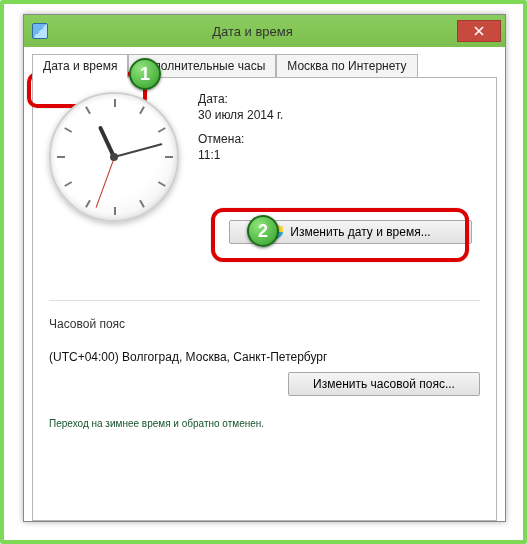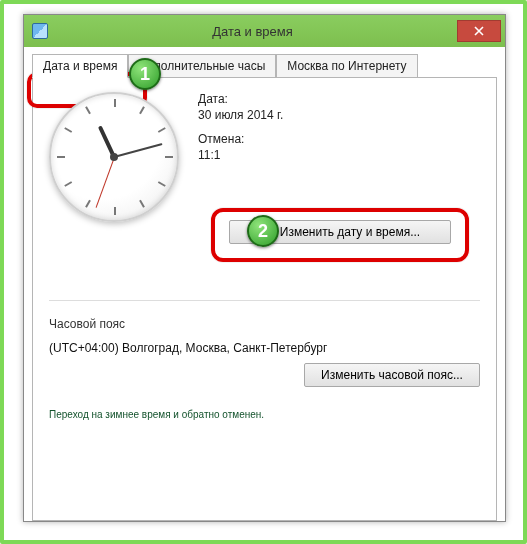--- a/index.html
+++ b/index.html
@@ -37,27 +37,27 @@
 
   .callout { position: absolute; border: 4px solid #d00; border-radius: 10px; pointer-events: none; box-shadow: 0 0 0 1px rgba(0,0,0,0.05); }
   .callout-1 { top: -6px; left: -6px; width: 120px; height: 36px; }
   .callout-2 { top: 130px; left: 178px; width: 258px; height: 54px; border-radius: 12px; }
 
   .badge { position:absolute; width:32px; height:32px; border-radius:50%; background:radial-gradient(circle at 35% 30%, #8fe47a, #2f9e2a); border:2px solid #1d6a17; color:#fff; font-weight:bold; display:flex; align-items:center; justify-content:center; font-size:18px; box-shadow:0 1px 3px rgba(0,0,0,0.5); z-index: 10; }
   .badge-1 { top:-20px; left:96px; }
   .badge-2 { top:137px; left:214px; }
 
   .win-btn { font-size:12px; padding:4px 12px; background:linear-gradient(#f5f5f5,#e1e1e1); border:1px solid #a8a8a8; border-radius:2px; cursor:pointer; display:inline-flex; align-items:center; gap:6px; }
-  .btn-change-dt { position:absolute; top:142px; left:196px; width:222px; justify-content:center; }
+  .btn-change-dt { position:absolute; top:142px; left:196px; width:243px; justify-content:center; }
 
   .shield { width:14px; height:14px; }
 
   .tz-heading { font-size:12px; margin-top:16px; color:#333; }
-  .tz-line { font-size:12px; margin-top:10px; color:#111; }
-  .btn-change-tz { margin-top:8px; float:right; width:176px; justify-content:center; }
+  .tz-line { font-size:12px; margin-top:19px; color:#111; }
+  .btn-change-tz { margin-top:8px; float:right; width:192px; justify-content:center; }
   .clr { clear:both; }
   .dst-line { font-size:10px; margin-top:22px; color:#14532d; }
 
   .hr { border:none; border-top:1px solid #ddd; margin:18px 0 0; }
 
   .dlg-buttons { padding:10px 12px; display:flex; justify-content:flex-end; gap:8px; border-top:1px solid #d6d6d6; background:#f0f0f0; margin-top:auto; }
   .dlg-buttons .win-btn { min-width:84px; justify-content:center; }
   .dlg-buttons .disabled { color:#9a9a9a; }
 </style>
 </head>

